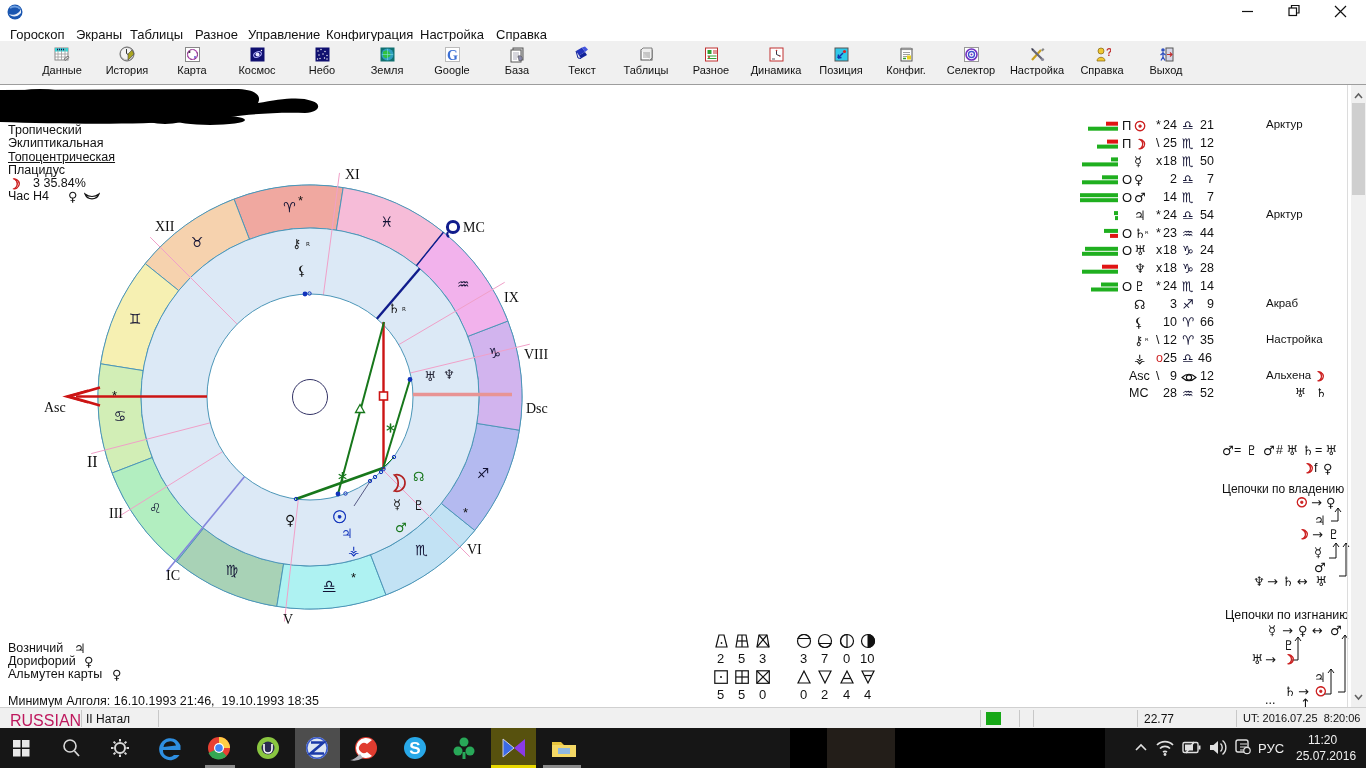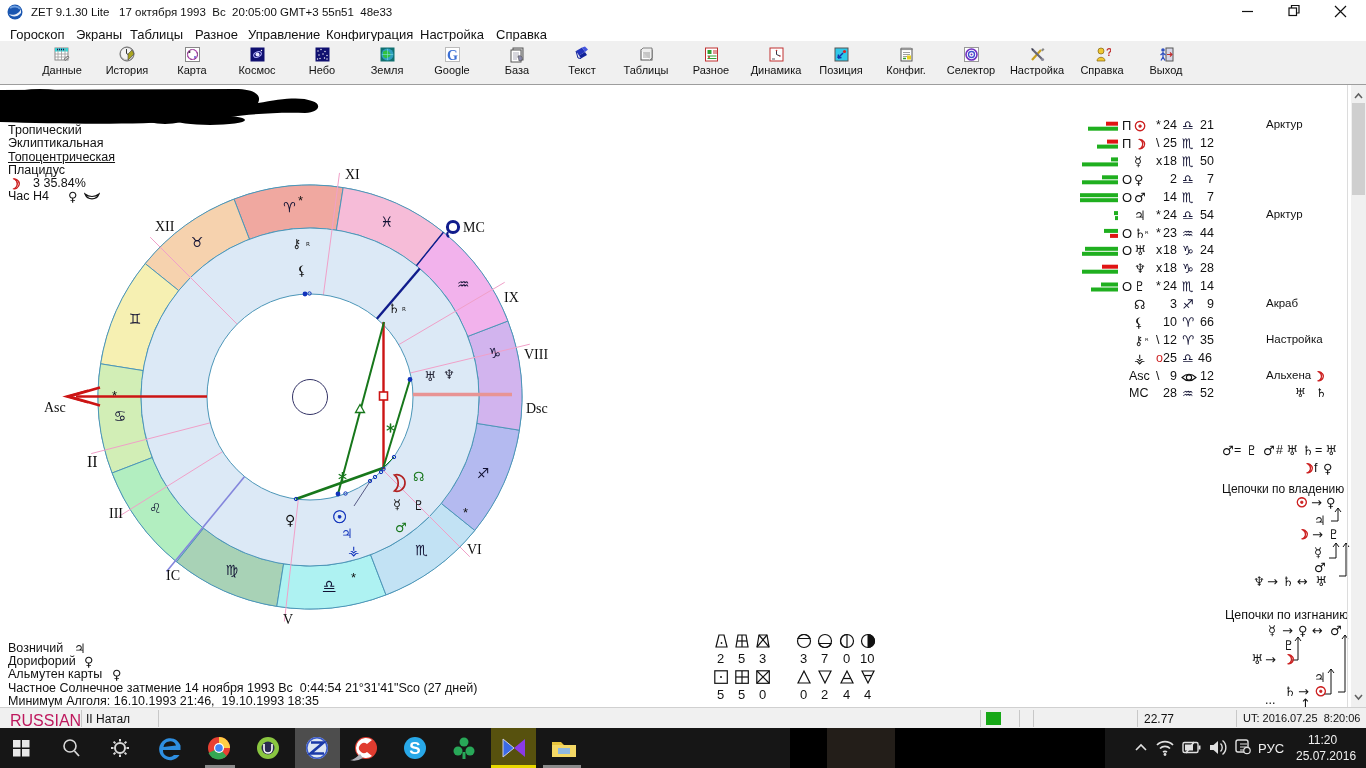--- a/index.html
+++ b/index.html
@@ -18,21 +18,20 @@
 span.t{position:absolute;white-space:pre}
 .scroll{position:absolute;left:1351px;top:-3px;width:15px;height:622px;background:#f0f0f0}
 
 </style></head><body>
 <div id="title">
 <svg class="abs" style="left:7px;top:4px" width="16" height="16" viewBox="0 0 16 16">
       <circle cx="8" cy="8" r="7.5" fill="#1a56b0"></circle>
       <path d="M2,10 C6,12 12,10 14,5 L14,9 C10,14 4,13 2,10 Z" fill="#fff" opacity="0.9"></path>
       <path d="M3,4 C6,2 11,2 13,5" fill="none" stroke="#6fa0e0" stroke-width="2"></path>
     </svg>
-<span class="t" style="left:31px;top:6px;font-size:11.5px;color:#111">ZET 9.1.30 Lite&nbsp;&nbsp; 17 октября 1993&nbsp; Вс&nbsp; 20:05:00 GMT+3 55n51&nbsp; 48е33</span>
 <svg class="abs" style="left:1236px;top:0" width="130" height="24" viewBox="0 0 130 24">
       <line x1="6" y1="11.5" x2="17" y2="11.5" stroke="#111" stroke-width="1.2"></line>
       <rect x="53" y="8" width="7.5" height="7.5" fill="#fff" stroke="#111" stroke-width="1.2"></rect>
       <path d="M55.5,8 V5.5 H63 V13 H60.5" fill="none" stroke="#111" stroke-width="1.2"></path>
       <path d="M99,6 l11,11 M110,6 L99,17" stroke="#111" stroke-width="1.2"></path>
     </svg>
 </div>
 <div id="menu">
 <span class="t" style="left:10px;top:3px;font-size:13px;color:#111">Гороскоп</span>
 <span class="t" style="left:76px;top:3px;font-size:13px;color:#111">Экраны</span>
@@ -349,21 +348,20 @@
 <span class="t t g sn" style="left:332px;top:419px;font-size:17px;color:#1133bb;">☉</span>
 <span class="t t g" style="left:341px;top:438px;font-size:13px;color:#1133bb;">♃</span>
 <span class="t t g" style="left:285px;top:424px;font-size:14px;color:#111;">♀</span>
 <span class="t t g" style="left:348px;top:455px;font-size:13px;color:#1133bb;">⚶</span>
 <span class="t t" style="left:8px;top:553px;font-size:12.5px;color:#111;">Возничий</span>
 <span class="t t g" style="left:74px;top:553px;font-size:13px;color:#111;">♃</span>
 <span class="t t" style="left:8px;top:566px;font-size:12.5px;color:#111;">Дорифорий</span>
 <span class="t t g" style="left:84px;top:566px;font-size:13px;color:#111;">♀</span>
 <span class="t t" style="left:8px;top:579px;font-size:12.5px;color:#111;">Альмутен карты</span>
 <span class="t t g" style="left:112px;top:579px;font-size:13px;color:#111;">♀</span>
-<span class="t t" style="left:8px;top:593px;font-size:12.5px;color:#111;">Частное Солнечное затмение 14 ноября 1993 Вс  0:44:54 21°31'41"Sco (27 дней)</span>
 <span class="t t" style="left:8px;top:606px;font-size:12.5px;color:#111;">Минимум Алголя: 16.10.1993 21:46,  19.10.1993 18:35</span>
 <span class="t t" style="left:717px;top:563px;font-size:13px;color:#111;">2</span>
 <span class="t t" style="left:738px;top:563px;font-size:13px;color:#111;">5</span>
 <span class="t t" style="left:759px;top:563px;font-size:13px;color:#111;">3</span>
 <span class="t t" style="left:800px;top:563px;font-size:13px;color:#111;">3</span>
 <span class="t t" style="left:821px;top:563px;font-size:13px;color:#111;">7</span>
 <span class="t t" style="left:843px;top:563px;font-size:13px;color:#111;">0</span>
 <span class="t t" style="left:860px;top:563px;font-size:13px;color:#111;">10</span>
 <span class="t t" style="left:717px;top:599px;font-size:13px;color:#111;">5</span>
 <span class="t t" style="left:738px;top:599px;font-size:13px;color:#111;">5</span>

